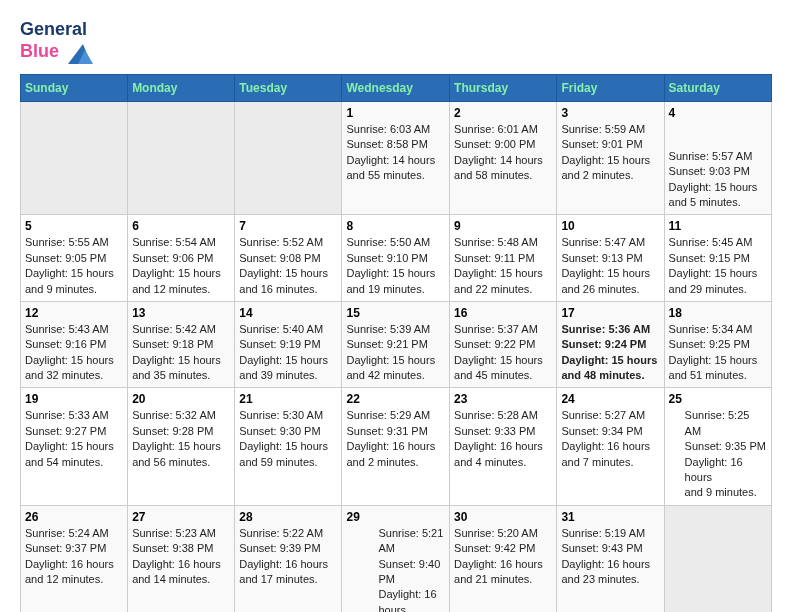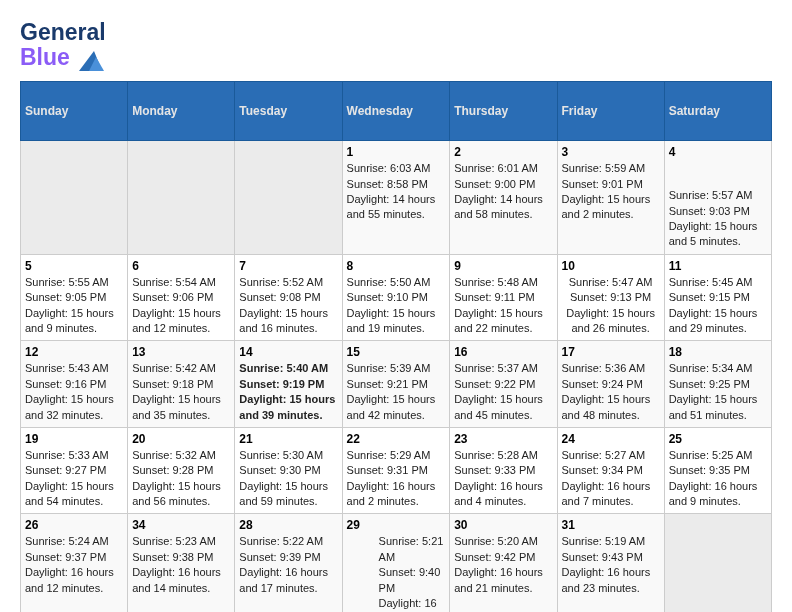--- a/index.html
+++ b/index.html
@@ -14,21 +14,21 @@
       display: flex;
       justify-content: space-between;
       align-items: flex-start;
       margin-bottom: 10px;
     }
     .logo {
       display: flex;
       align-items: center;
     }
     .logo-text {
-      font-size: 23px;
+      font-size: 18px;
       font-weight: bold;
       color: #1a3a6b;
       line-height: 1.1;
     }
     .logo-text span {
       color: #4a90d9;
     }
     .title-section {
       text-align: right;
     }
@@ -41,22 +41,22 @@
       font-size: 16px;
       color: #333;
     }
     table {
       width: 100%;
       border-collapse: collapse;
       font-size: 10px;
     }
     thead tr th {
       background-color: #2a6db5;
-      color: #e5e5e5;
-      padding: 22px 4px;
+      color: #86efac;
+      padding: 6px 4px;
       text-align: left;
       font-size: 12px;
       font-weight: bold;
       border: 1px solid #1a5a9a;
     }
     tbody tr td {
       border: 1px solid #ccc;
       vertical-align: top;
       padding: 4px;
       width: 108px;
@@ -82,21 +82,21 @@
     tbody tr:nth-child(odd) td.empty {
       background: #ebebeb;
     }
   </style>
 </head>
 <body>
 
 <div class="header">
   <div class="logo">
     <div>
-      <div class="logo-text">General<br><span style="color:#8b5cf6">Blue</span><svg style="width:30px;height:24px;vertical-align:middle;margin-left:4px" viewBox="0 0 30 24" xmlns="http://www.w3.org/2000/svg">
+      <div class="logo-text">General<br><span style="color:#ec4899">Blue</span><svg style="width:30px;height:24px;vertical-align:middle;margin-left:4px" viewBox="0 0 30 24" xmlns="http://www.w3.org/2000/svg">
             <polygon points="5,24 20,4 28,24" fill="#2a6db5"></polygon>
             <polygon points="15,24 22,10 30,24" fill="#4a90d9"></polygon>
           </svg></div>
     </div>
   </div>
   <div class="title-section">
     <div class="month-title"></div>
     <div class="location-title"></div>
   </div>
 </div>
@@ -178,21 +178,21 @@
         </td>
         <td>
           <div class="day-num">9</div>
           <div class="day-info" style="white-space: pre-line;">Sunrise: 5:48 AM
 Sunset: 9:11 PM
 Daylight: 15 hours
 and 22 minutes.</div>
         </td>
         <td>
           <div class="day-num">10</div>
-          <div class="day-info" style="white-space: pre-line; text-align: center;">Sunrise: 5:47 AM
+          <div class="day-info" style="white-space: pre-line;">Sunrise: 5:47 AM
 Sunset: 9:13 PM
 Daylight: 15 hours
 and 26 minutes.</div>
         </td>
         <td>
           <div class="day-num">11</div>
           <div class="day-info" style="white-space: pre-line;">Sunrise: 5:45 AM
 Sunset: 9:15 PM
 Daylight: 15 hours
 and 29 minutes.</div>
@@ -208,42 +208,42 @@
         </td>
         <td>
           <div class="day-num">13</div>
           <div class="day-info" style="white-space: pre-line;">Sunrise: 5:42 AM
 Sunset: 9:18 PM
 Daylight: 15 hours
 and 35 minutes.</div>
         </td>
         <td>
           <div class="day-num">14</div>
-          <div class="day-info" style="white-space: pre-line; font-weight: bold;">Sunrise: 5:40 AM
+          <div class="day-info" style="white-space: pre-line;">Sunrise: 5:40 AM
 Sunset: 9:19 PM
 Daylight: 15 hours
 and 39 minutes.</div>
         </td>
         <td>
           <div class="day-num">15</div>
           <div class="day-info" style="white-space: pre-line;">Sunrise: 5:39 AM
 Sunset: 9:21 PM
 Daylight: 15 hours
 and 42 minutes.</div>
         </td>
         <td>
           <div class="day-num">16</div>
           <div class="day-info" style="white-space: pre-line;">Sunrise: 5:37 AM
 Sunset: 9:22 PM
 Daylight: 15 hours
 and 45 minutes.</div>
         </td>
         <td>
           <div class="day-num">17</div>
-          <div class="day-info" style="white-space: pre-line;">Sunrise: 5:36 AM
+          <div class="day-info" style="white-space: pre-line; font-weight: bold;">Sunrise: 5:36 AM
 Sunset: 9:24 PM
 Daylight: 15 hours
 and 48 minutes.</div>
         </td>
         <td>
           <div class="day-num">18</div>
           <div class="day-info" style="white-space: pre-line;">Sunrise: 5:34 AM
 Sunset: 9:25 PM
 Daylight: 15 hours
 and 51 minutes.</div>
@@ -287,36 +287,36 @@
         </td>
         <td>
           <div class="day-num">24</div>
           <div class="day-info" style="white-space: pre-line;">Sunrise: 5:27 AM
 Sunset: 9:34 PM
 Daylight: 16 hours
 and 7 minutes.</div>
         </td>
         <td>
           <div class="day-num">25</div>
-          <div class="day-info" style="white-space: pre-line;">Sunrise: 5:25 AM
+          <div class="day-info" style="white-space: pre-line; margin-left: 16px;">Sunrise: 5:25 AM
 Sunset: 9:35 PM
 Daylight: 16 hours
 and 9 minutes.</div>
         </td>
       </tr>
       <tr>
         <td>
           <div class="day-num">26</div>
           <div class="day-info" style="white-space: pre-line;">Sunrise: 5:24 AM
 Sunset: 9:37 PM
 Daylight: 16 hours
 and 12 minutes.</div>
         </td>
         <td>
-          <div class="day-num">34</div>
+          <div class="day-num">27</div>
           <div class="day-info" style="white-space: pre-line;">Sunrise: 5:23 AM
 Sunset: 9:38 PM
 Daylight: 16 hours
 and 14 minutes.</div>
         </td>
         <td>
           <div class="day-num">28</div>
           <div class="day-info" style="white-space: pre-line;">Sunrise: 5:22 AM
 Sunset: 9:39 PM
 Daylight: 16 hours

